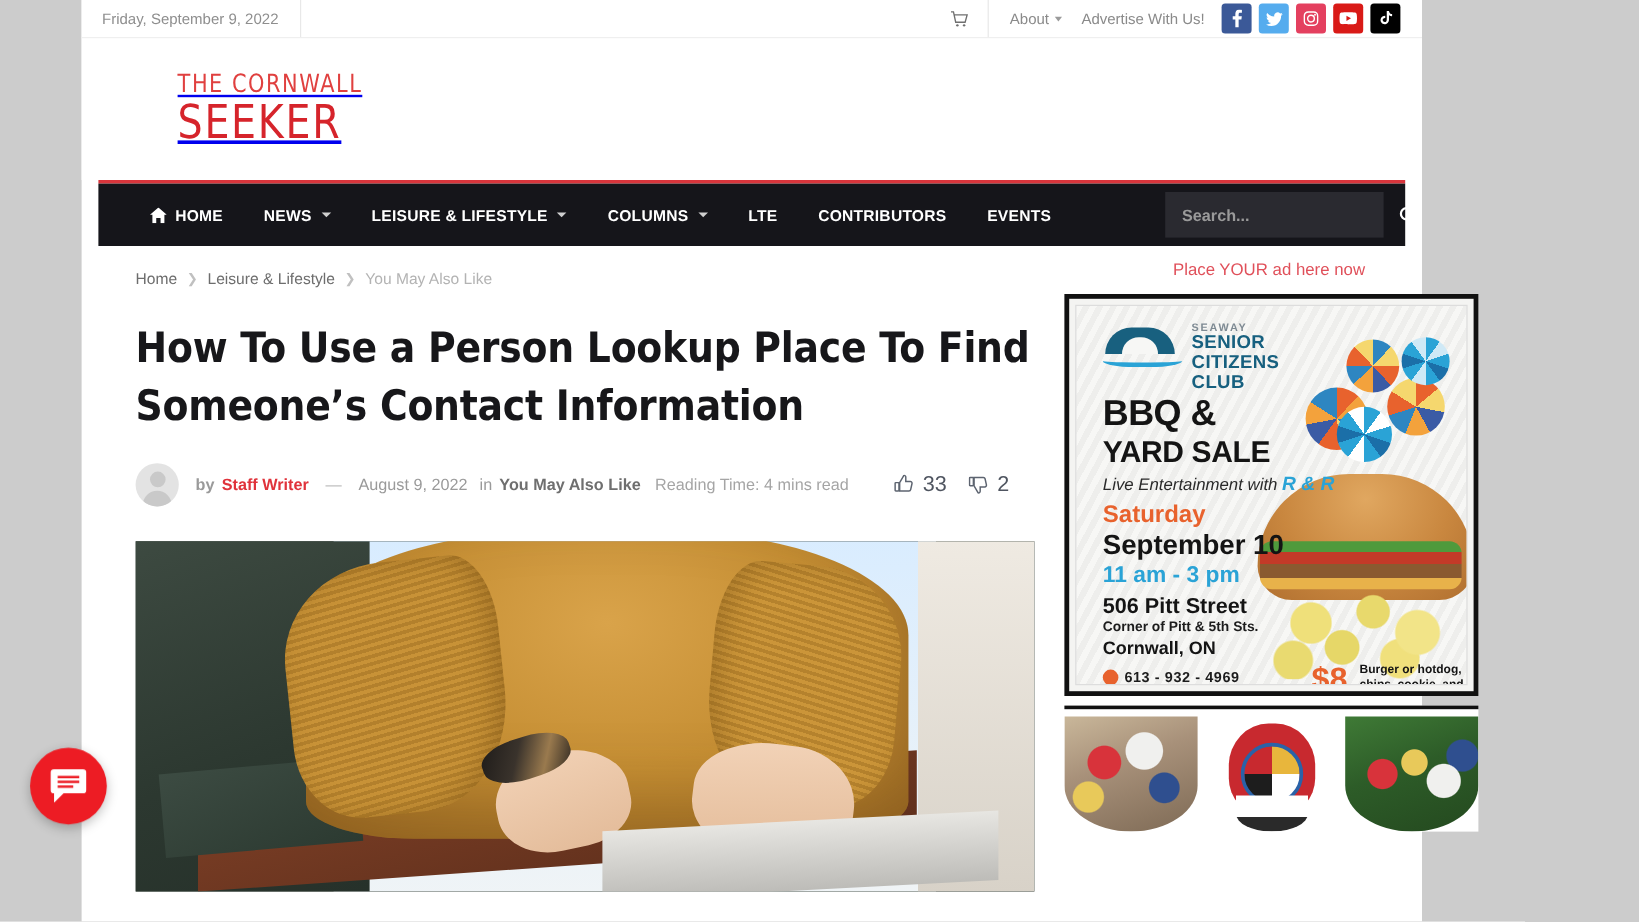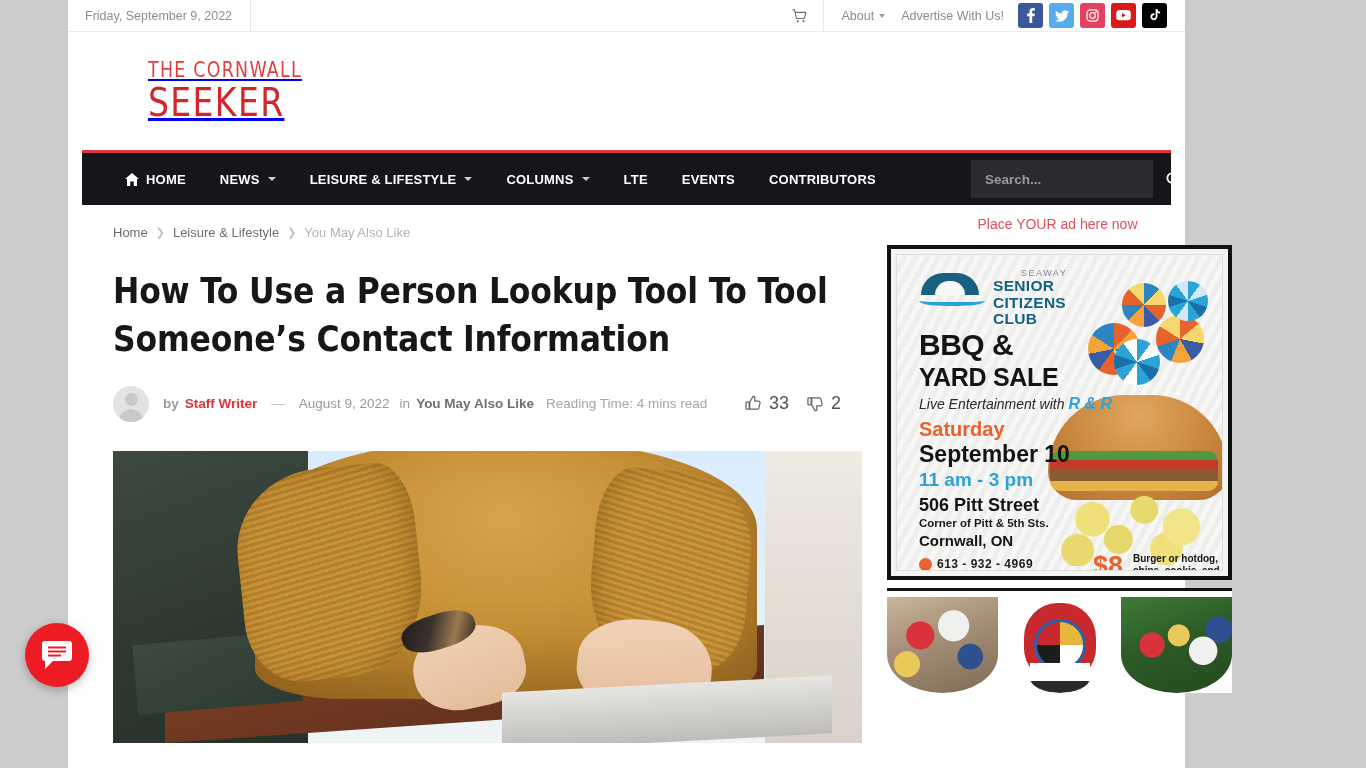--- a/index.html
+++ b/index.html
@@ -170,21 +170,21 @@
   }
   .ad-inner { position:absolute; inset:5px; border:1px solid #ddd; background:
     repeating-linear-gradient(118deg, #f7f7f5 0px, #f7f7f5 5px, #eeeeec 5px, #eeeeec 10px); overflow:hidden; }
   .ssc-logo { position:absolute; left:22px; top:14px; display:flex; align-items:flex-start; gap:8px; }
   .ssc-mark { width:66px; height:40px; position:relative; flex:none; }
   .ssc-arch { position:absolute; left:2px; top:4px; width:58px; height:22px; border-radius:28px 28px 0 0; background:#18607f; }
   .ssc-arch::after { content:""; position:absolute; left:14px; top:8px; width:30px; height:14px; border-radius:18px 18px 0 0; background:#f7f7f5; }
   .ssc-wave { position:absolute; left:0; top:24px; width:66px; height:13px;
     border-bottom:4px solid #2aa3d6; border-radius:0 0 40% 40%; }
   .ssc-text { line-height:1.06; }
-  .ssc-small { font-size:9px; letter-spacing:1.5px; color:#7e8a93; font-weight:normal;margin-left:28px; }
+  .ssc-small { font-size:9px; letter-spacing:1.5px; color:#7e8a93; font-weight:bold; }
   .ssc-big { font-size:15.5px; font-weight:bold; color:#17607f; letter-spacing:.3px; }
   .pinwheels { position:absolute; right:4px; top:22px; width:150px; height:120px; }
   .pw { position:absolute; border-radius:50%; }
   .pw1 { left:20px; top:46px; width:52px; height:52px;
     background:conic-gradient(#e8622d 0 12%, #f3a23c 12% 24%, #2e86c1 24% 36%, #f5d76e 36% 48%, #e8622d 48% 60%, #3b5ba5 60% 72%, #f3a23c 72% 84%, #2e86c1 84% 100%); }
   .pw2 { left:54px; top:6px; width:44px; height:44px;
     background:conic-gradient(#2e86c1 0 12%, #f5d76e 12% 25%, #e8622d 25% 38%, #3b5ba5 38% 50%, #f3a23c 50% 63%, #2e86c1 63% 75%, #e8622d 75% 88%, #f5d76e 88% 100%); }
   .pw3 { left:88px; top:38px; width:48px; height:48px;
     background:conic-gradient(#e8622d 0 14%, #f5d76e 14% 28%, #3b5ba5 28% 42%, #f3a23c 42% 56%, #2e86c1 56% 70%, #e8622d 70% 84%, #f5d76e 84% 100%); }
   .pw4 { left:46px; top:62px; width:46px; height:46px;
@@ -330,22 +330,22 @@
       </a>
       <a class="nav-item" href="#">
         <span>LEISURE &amp; LIFESTYLE</span>
         <span class="nav-caret"></span>
       </a>
       <a class="nav-item" href="#">
         <span>COLUMNS</span>
         <span class="nav-caret"></span>
       </a>
       <a class="nav-item" href="#">LTE</a>
+      <a class="nav-item" href="#">CONTRIBUTORS</a>
       <a class="nav-item" href="#">EVENTS</a>
-      <a class="nav-item" href="#">CONTRIBUTORS</a>
     </div>
     <div class="search-wrap">
       <div class="search-box">
         <input class="search-input" type="text" placeholder="Search..." style="">
         <button class="search-btn">
           <svg width="15" height="15" viewBox="0 0 16 16" fill="none" stroke="#fff" stroke-width="2">
             <circle cx="6.5" cy="6.5" r="5"></circle>
               <path d="M10.4 10.4 15 15"></path>
           </svg>
         </button>
@@ -358,21 +358,21 @@
     <div class="main-col">
 
       <div class="breadcrumb">
         <a class="crumb" href="#">Home</a>
         <span class="crumb-sep">❯</span>
         <a class="crumb" href="#">Leisure &amp; Lifestyle</a>
         <span class="crumb-sep">❯</span>
         <span class="crumb-current">You May Also Like</span>
       </div>
 
-      <h1 class="article-title">How To Use a Person Lookup Tool To Tool Someone’s Contact Information</h1>
+      <h1 class="article-title">How To Use a Person Lookup Place To Find Someone’s Contact Information</h1>
 
       <div class="meta-row">
         <div class="avatar"></div>
         <div class="meta-text">
           <span class="meta-by">by</span>
           <a class="meta-author" href="#">Staff Writer</a>
           <span class="meta-dash">—</span>
           <span class="meta-date">August 9, 2022</span>
           <span class="meta-in">in</span>
           <a class="meta-cat" href="#">You May Also Like</a>

